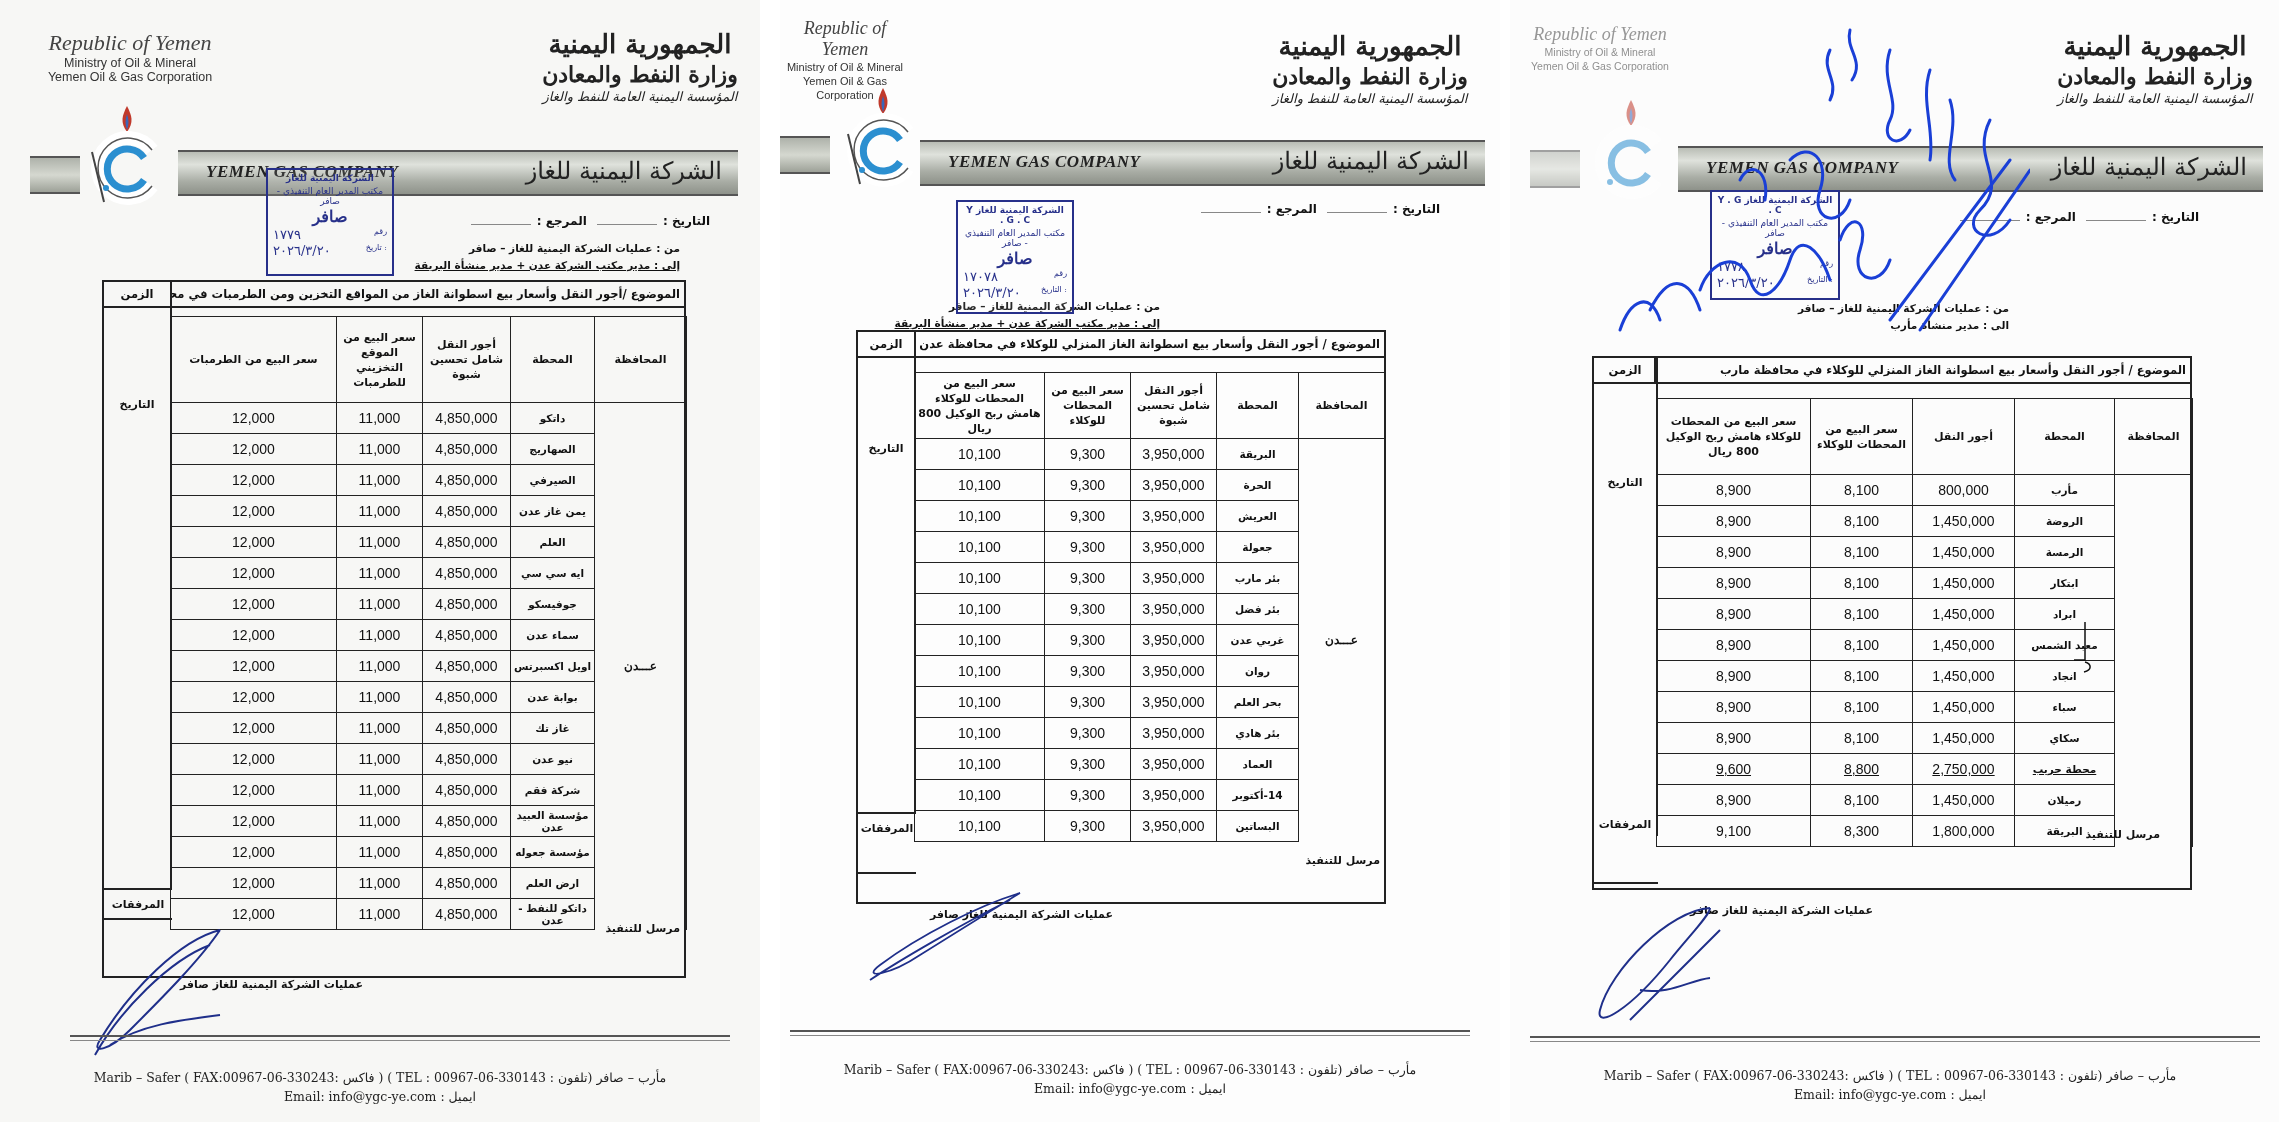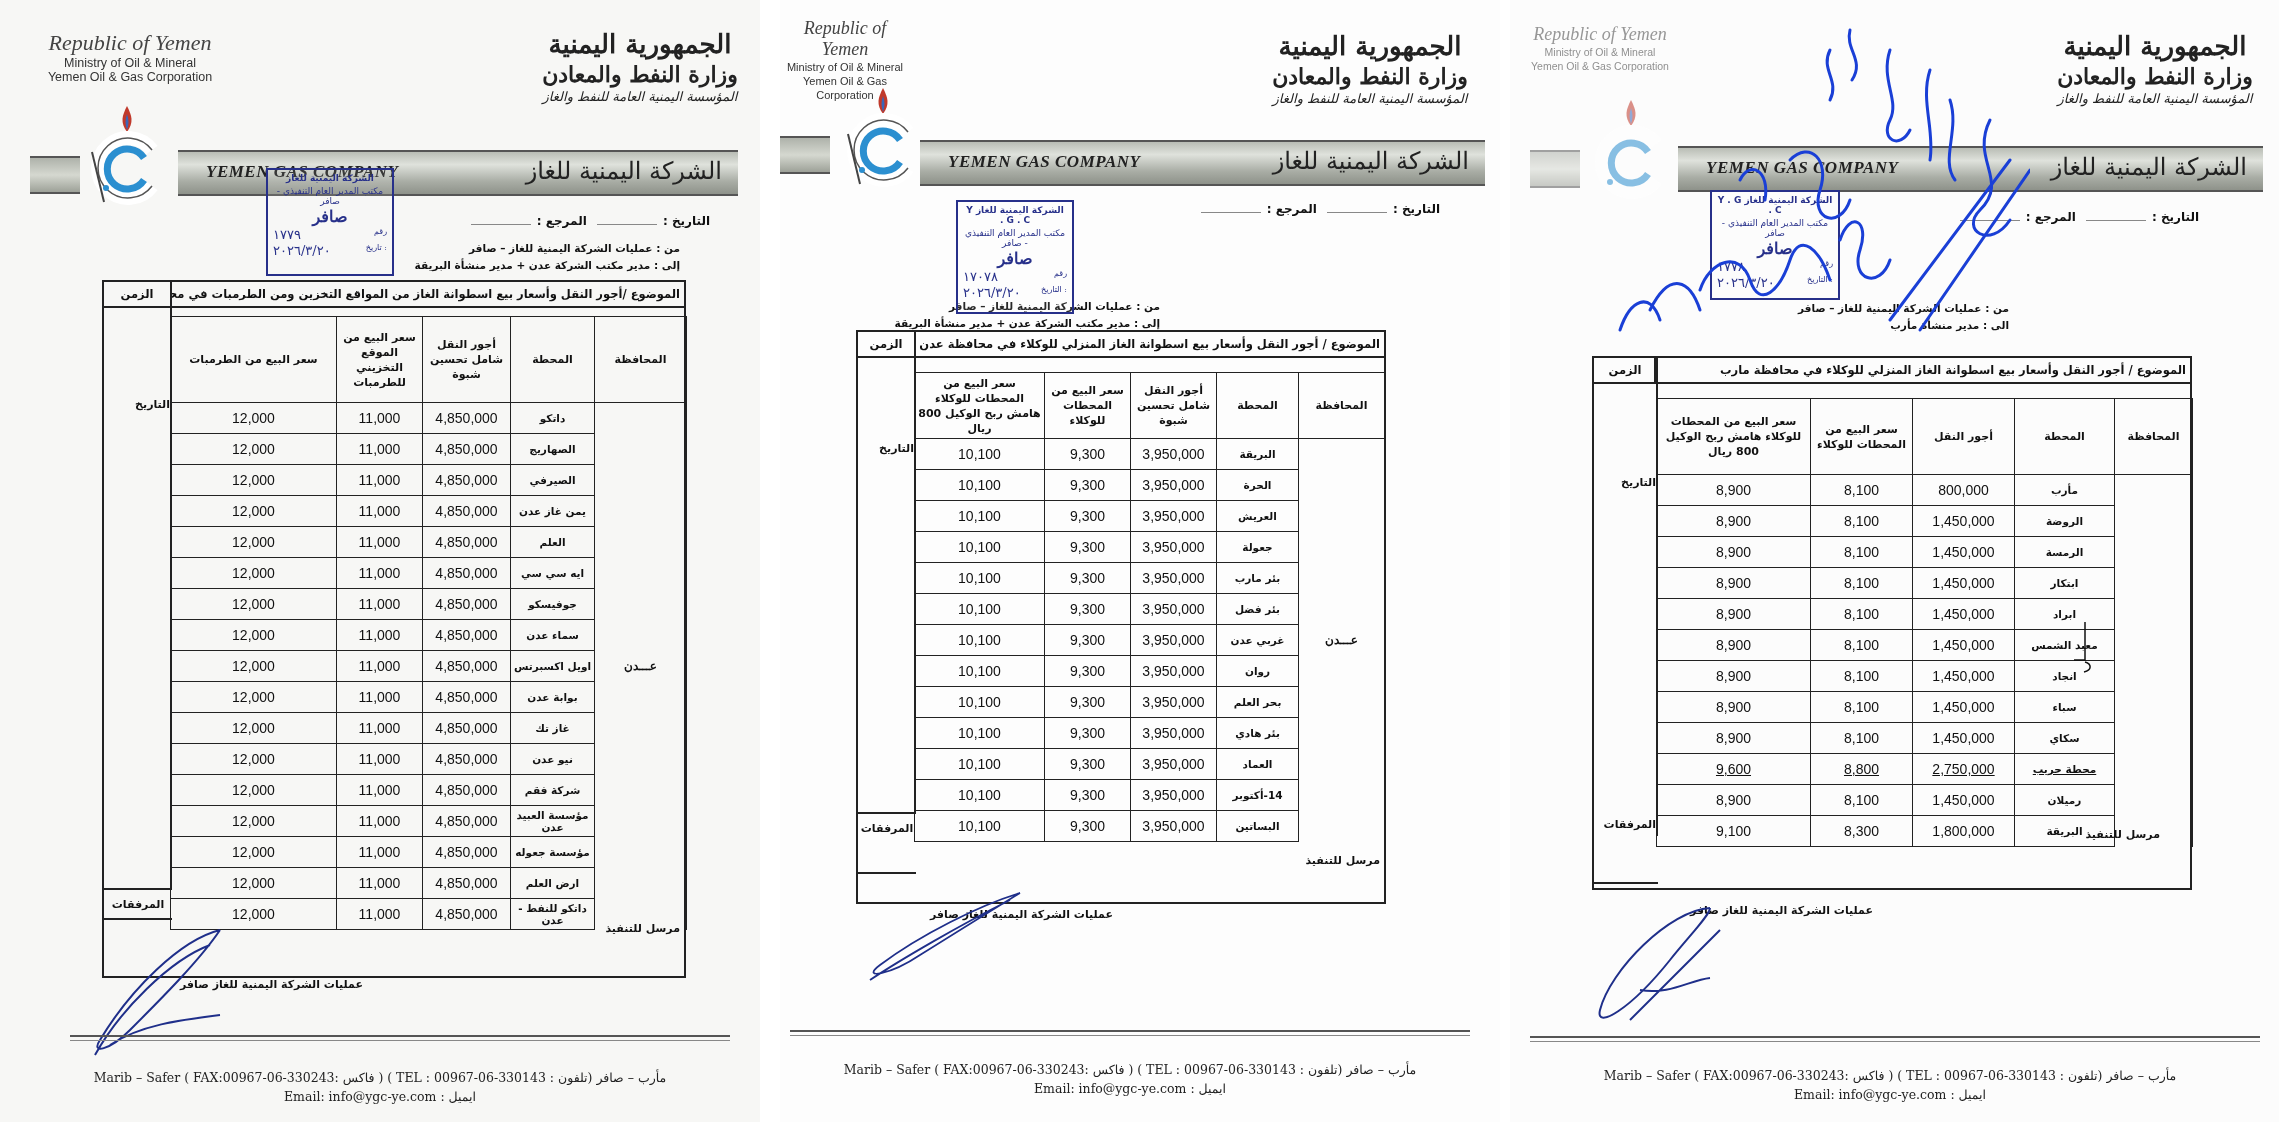--- a/index.html
+++ b/index.html
@@ -27,35 +27,35 @@
   .banner .en { position: absolute; left: 28px; top: 10px; font-family: "Liberation Serif", serif; font-style: italic; font-weight: bold; font-size: 17px; letter-spacing: 0.5px; color: #222; }
   .banner .ar { position: absolute; right: 16px; top: 5px; font-family: "DejaVu Serif", serif; font-size: 24px; color: #222; direction: rtl; }
 
   
   .logo { position: absolute; width: 110px; height: 110px; }
 
   
   .meta { position: absolute; direction: rtl; font-size: 12px; font-weight: bold; font-family: "DejaVu Sans", sans-serif; }
   .meta .dots { display: inline-block; width: 60px; border-bottom: 1px solid #888; margin: 0 6px; }
   .fromto { position: absolute; direction: rtl; font-size: 10.5px; font-weight: bold; line-height: 17px; text-align: right; }
-  .fromto .to { }
+  .fromto .to { text-decoration: underline; }
 
   
   .stamp { position: absolute; border: 2px solid #27308a; color: #27308a; font-size: 9.5px; direction: rtl; text-align: center; padding: 3px 5px; background: rgba(255,255,255,0.1); }
   .stamp .s1 { font-weight: bold; font-size: 9px; }
   .stamp .s2 { font-size: 9px; margin-top: 3px; }
   .stamp .s3 { font-size: 16px; font-weight: bold; font-family: "DejaVu Serif", serif; margin-top: 1px; }
   .stamp .s4, .stamp .s5 { font-size: 13px; font-family: "DejaVu Serif", serif; text-align: left; margin-top: 1px; display: flex; justify-content: space-between; direction: ltr; }
   .stamp .lbl { font-size: 8px; }
 
   
   .frame { position: absolute; border: 2px solid #222; }
   .frame .subject { position: absolute; right: 0; top: 0; height: 26px; border-bottom: 2px solid #222; border-left: 2px solid #222; direction: rtl; font-size: 11.5px; font-weight: bold; padding: 5px 4px; white-space: nowrap; overflow: hidden; }
   .frame .time-label { position: absolute; left: 0; top: 0; height: 26px; border-bottom: 2px solid #222; font-size: 11.5px; font-weight: bold; text-align: center; padding-top: 5px; }
-  .frame .side-date { position: absolute; left: 0; font-size: 11px; font-weight: bold; text-align: right; }
+  .frame .side-date { position: absolute; left: 0; font-size: 11px; font-weight: bold; text-align: center; }
   .frame .side-col-line { position: absolute; width: 2px; background: #222; }
   .frame .att { position: absolute; left: 0; border-top: 2px solid #222; border-bottom: 2px solid #222; font-size: 11px; font-weight: bold; text-align: center; }
   .frame .sent { position: absolute; direction: rtl; font-size: 11px; font-weight: bold; }
 
   table.grid { position: absolute; border-collapse: collapse; table-layout: fixed; }
   table.grid th, table.grid td { border: 1.5px solid #222; text-align: center; vertical-align: middle; }
   table.grid th { font-size: 11px; font-weight: bold; line-height: 15px; direction: rtl; padding: 2px; }
   table.grid td { font-family: "Liberation Sans", sans-serif; font-size: 14px; }
   table.grid td.station { direction: rtl; font-family: "DejaVu Sans", sans-serif; font-size: 10.5px; font-weight: bold; }
   table.grid td.gov { border-top: none; border-bottom: none; direction: rtl; font-size: 12px; font-weight: bold; letter-spacing: 3px; }

